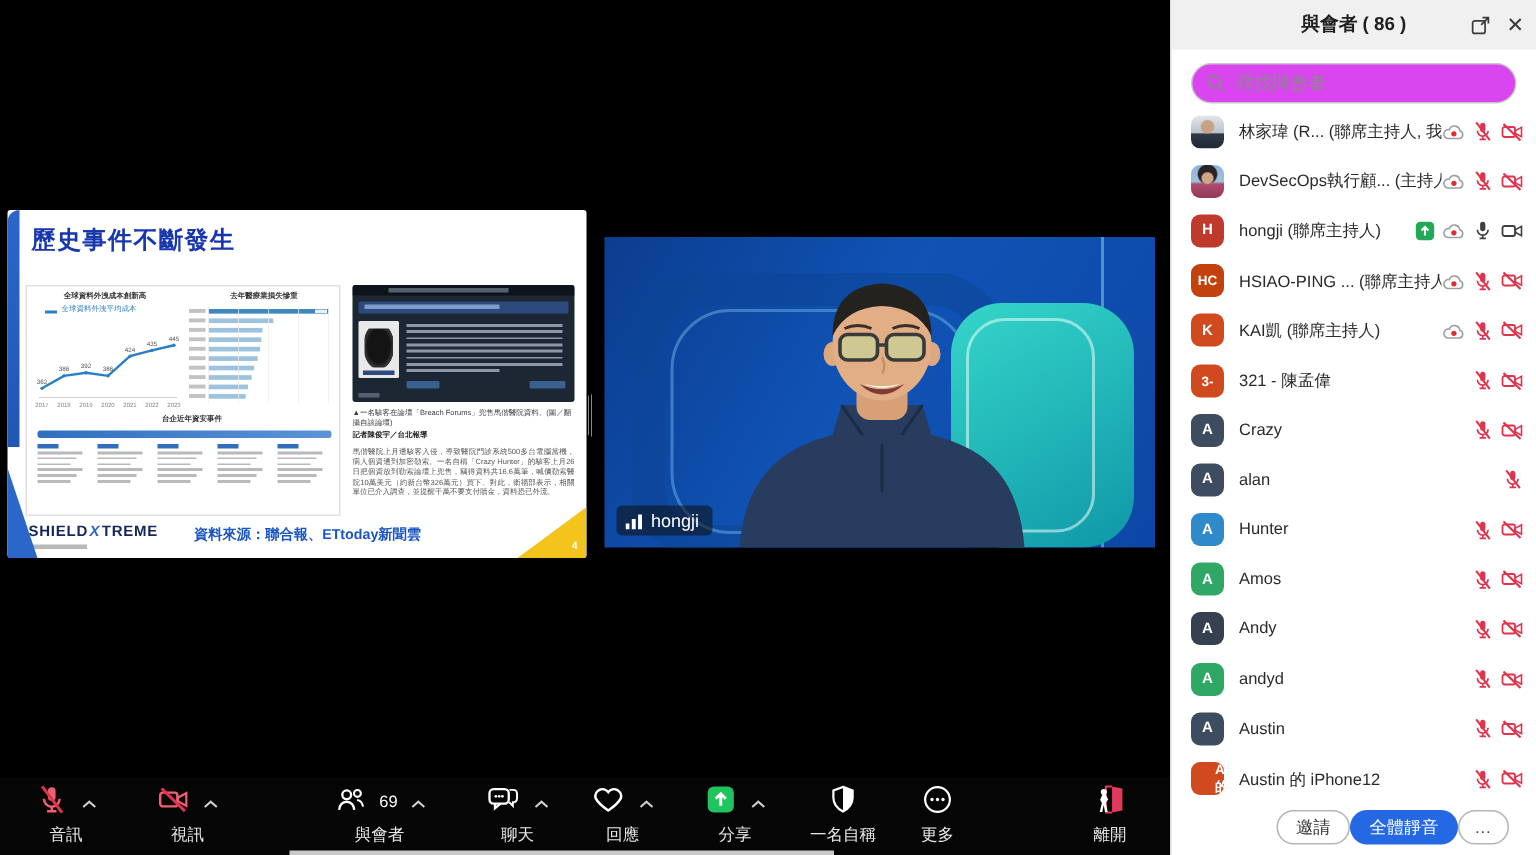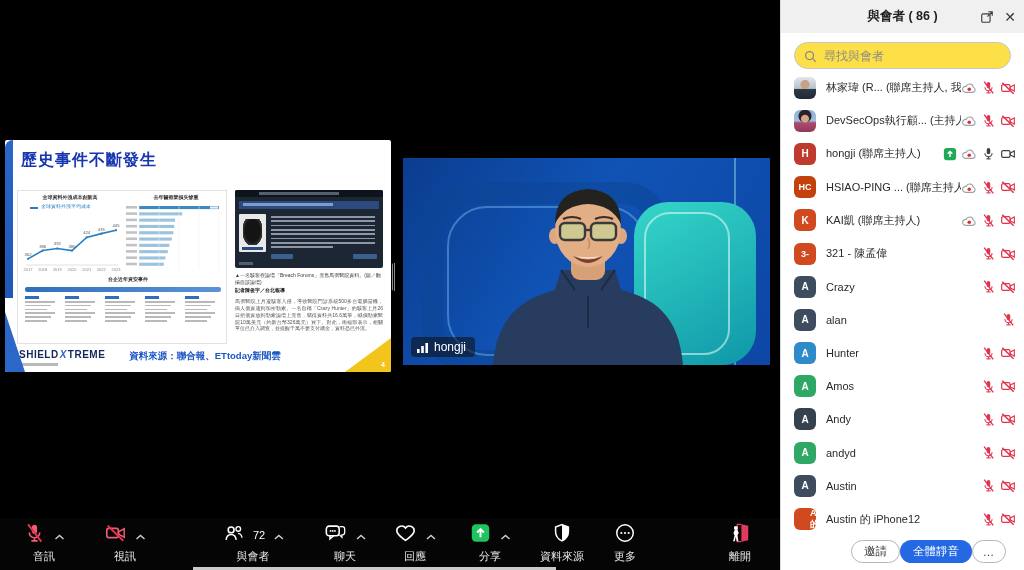--- a/index.html
+++ b/index.html
@@ -75,22 +75,22 @@
 
   
   .panel{position:absolute;right:0;top:0;width:244px;height:570px;background:#fff;border-left:1px solid #dcdcdc;}
   .p-header{position:relative;height:33px;background:#f0f0f1;display:flex;align-items:center;justify-content:center;}
   .p-title{font-size:12.5px;font-weight:bold;color:#1f1f1f;}
   .p-hicons{position:absolute;right:8px;top:0;height:33px;display:flex;align-items:center;gap:10px;}
   .p-hicon{cursor:pointer;display:flex;align-items:center;color:#3a3a3a;}
   .p-close{font-size:14px;color:#3a3a3a;}
   .p-searchwrap{position:relative;padding:9px 13px 6px 13px;}
   .p-search{width:100%;height:27px;border:1px solid #c6c6c6;border-radius:14px;font-size:12px;
-        padding:0 10px 0 29px;color:#333;outline:none;background:#fde047;
-        font-family:Liberation Sans, sans-serif;}
+        padding:0 10px 0 29px;color:#333;outline:none;background:#d946ef;
+        font-family:Liberation Mono, monospace;}
   .p-search::placeholder{color:#8a8a8a;}
   .p-searchicon{position:absolute;left:23px;top:16px;}
   .p-list{position:absolute;left:0;top:71px;width:100%;height:465px;overflow:hidden;}
   .p-row{display:flex;align-items:center;height:33.2px;padding:0 8px 0 13px;cursor:pointer;}
   .p-avatar{width:22px;height:22px;border-radius:6px;margin-right:10px;flex:0 0 22px;
         display:flex;align-items:center;justify-content:center;color:#fff;font-weight:bold;font-size:10px;overflow:hidden;}
   .p-avatar.photo-male-suit{background:
         radial-gradient(circle at 50% 34%, #c9a186 0 4px, rgba(0,0,0,0) 5px),
         linear-gradient(180deg,#e3e6ea 0%,#b9c2cc 52%,#2f3a48 56%,#202934 100%);}
   .p-avatar.photo-female{background:
@@ -343,21 +343,21 @@
           <div class="tb-label">視訊</div>
         </div>
         <div class="tb-item" style="left: 253px;">
           <div class="tb-iconrow">
             <span><svg width="24" height="22" viewBox="0 0 24 24">
    <circle cx="9" cy="8.6" r="3.2" stroke="#fff" fill="none" stroke-width="1.7"></circle>
    <path d="M3.5 19.5c.5-4.2 3-5.8 5.5-5.8s5 1.6 5.5 5.8" stroke="#fff" fill="none" stroke-width="1.7"></path>
    <circle cx="16.8" cy="7.6" r="2.5" stroke="#fff" fill="none" stroke-width="1.5"></circle>
    <path d="M16.5 12.4c2.6.3 4 2.1 4.4 4.8" stroke="#fff" fill="none" stroke-width="1.5"></path>
               </svg></span>
-            <span class="tb-badge">72</span>
+            <span class="tb-badge">69</span>
             <span><svg width="10" height="6" viewBox="0 0 10 6">
                 <path d="M1 5l4-3.6L9 5" stroke="#cfcfcf" stroke-width="1.4" fill="none"></path>
               </svg></span>
           </div>
           <div class="tb-label">與會者</div>
         </div>
         <div class="tb-item" style="left: 345px;">
           <div class="tb-iconrow">
             <span><svg width="23" height="22" viewBox="0 0 24 24">
    <path d="M16.5 5h3A2.5 2.5 0 0 1 22 7.5v4a2.5 2.5 0 0 1-2.5 2.5H19v2.6l-2.6-2.6" stroke="#fff" fill="none" stroke-width="1.4"></path>
@@ -396,21 +396,21 @@
           </div>
           <div class="tb-label">分享</div>
         </div>
         <div class="tb-item" style="left: 562px;">
           <div class="tb-iconrow">
             <span><svg width="22" height="22" viewBox="0 0 24 24">
    <path d="M12 2.8l7 2.6v5.1c0 4.6-3 8.1-7 10.2-4-2.1-7-5.6-7-10.2V5.4z" fill="none" stroke="#fff" stroke-width="1.6"></path>
    <path d="M12 2.8l7 2.6v5.1c0 4.6-3 8.1-7 10.2z" fill="#fff"></path>
               </svg></span>
           </div>
-          <div class="tb-label">資料來源</div>
+          <div class="tb-label">一名自稱</div>
         </div>
         <div class="tb-item" style="left: 625px;">
           <div class="tb-iconrow">
             <span><svg width="22" height="22" viewBox="0 0 24 24">
    <circle cx="12" cy="12" r="9" fill="none" stroke="#fff" stroke-width="1.6"></circle>
    <circle cx="8" cy="12" r="1.2" fill="#fff"></circle>
                 <circle cx="12" cy="12" r="1.2" fill="#fff"></circle>
                 <circle cx="16" cy="12" r="1.2" fill="#fff"></circle>
               </svg></span>
           </div>

